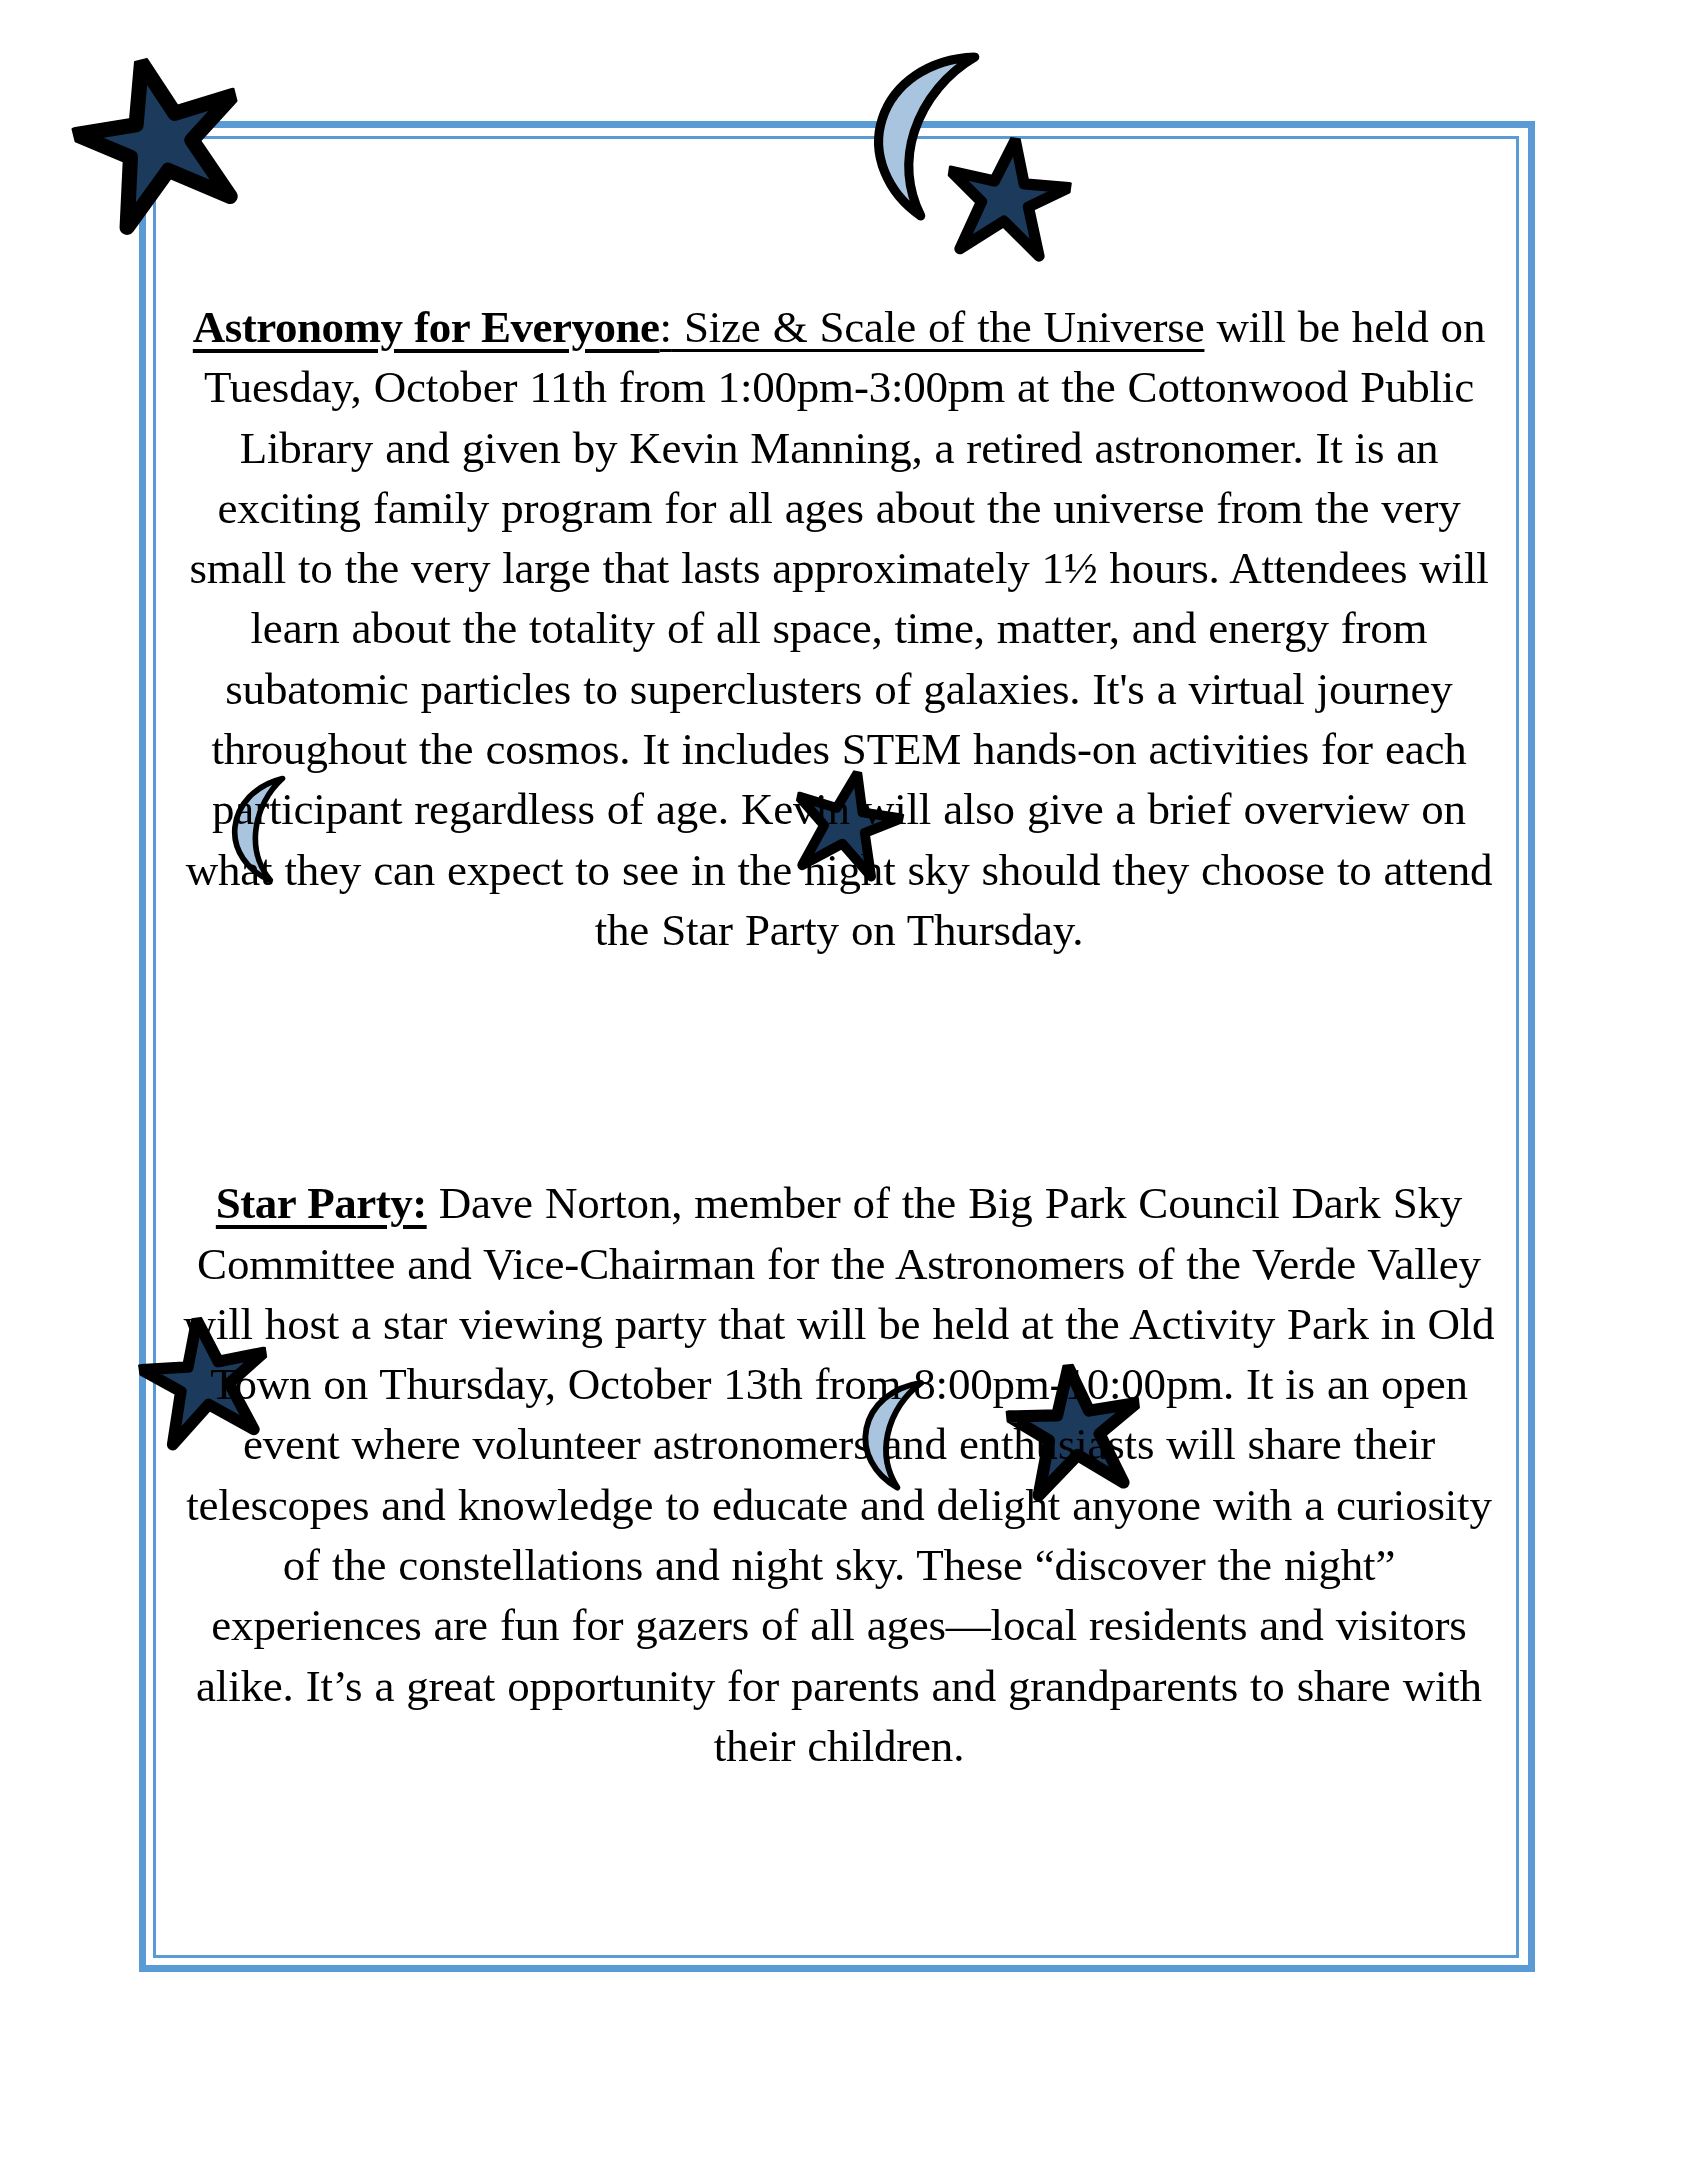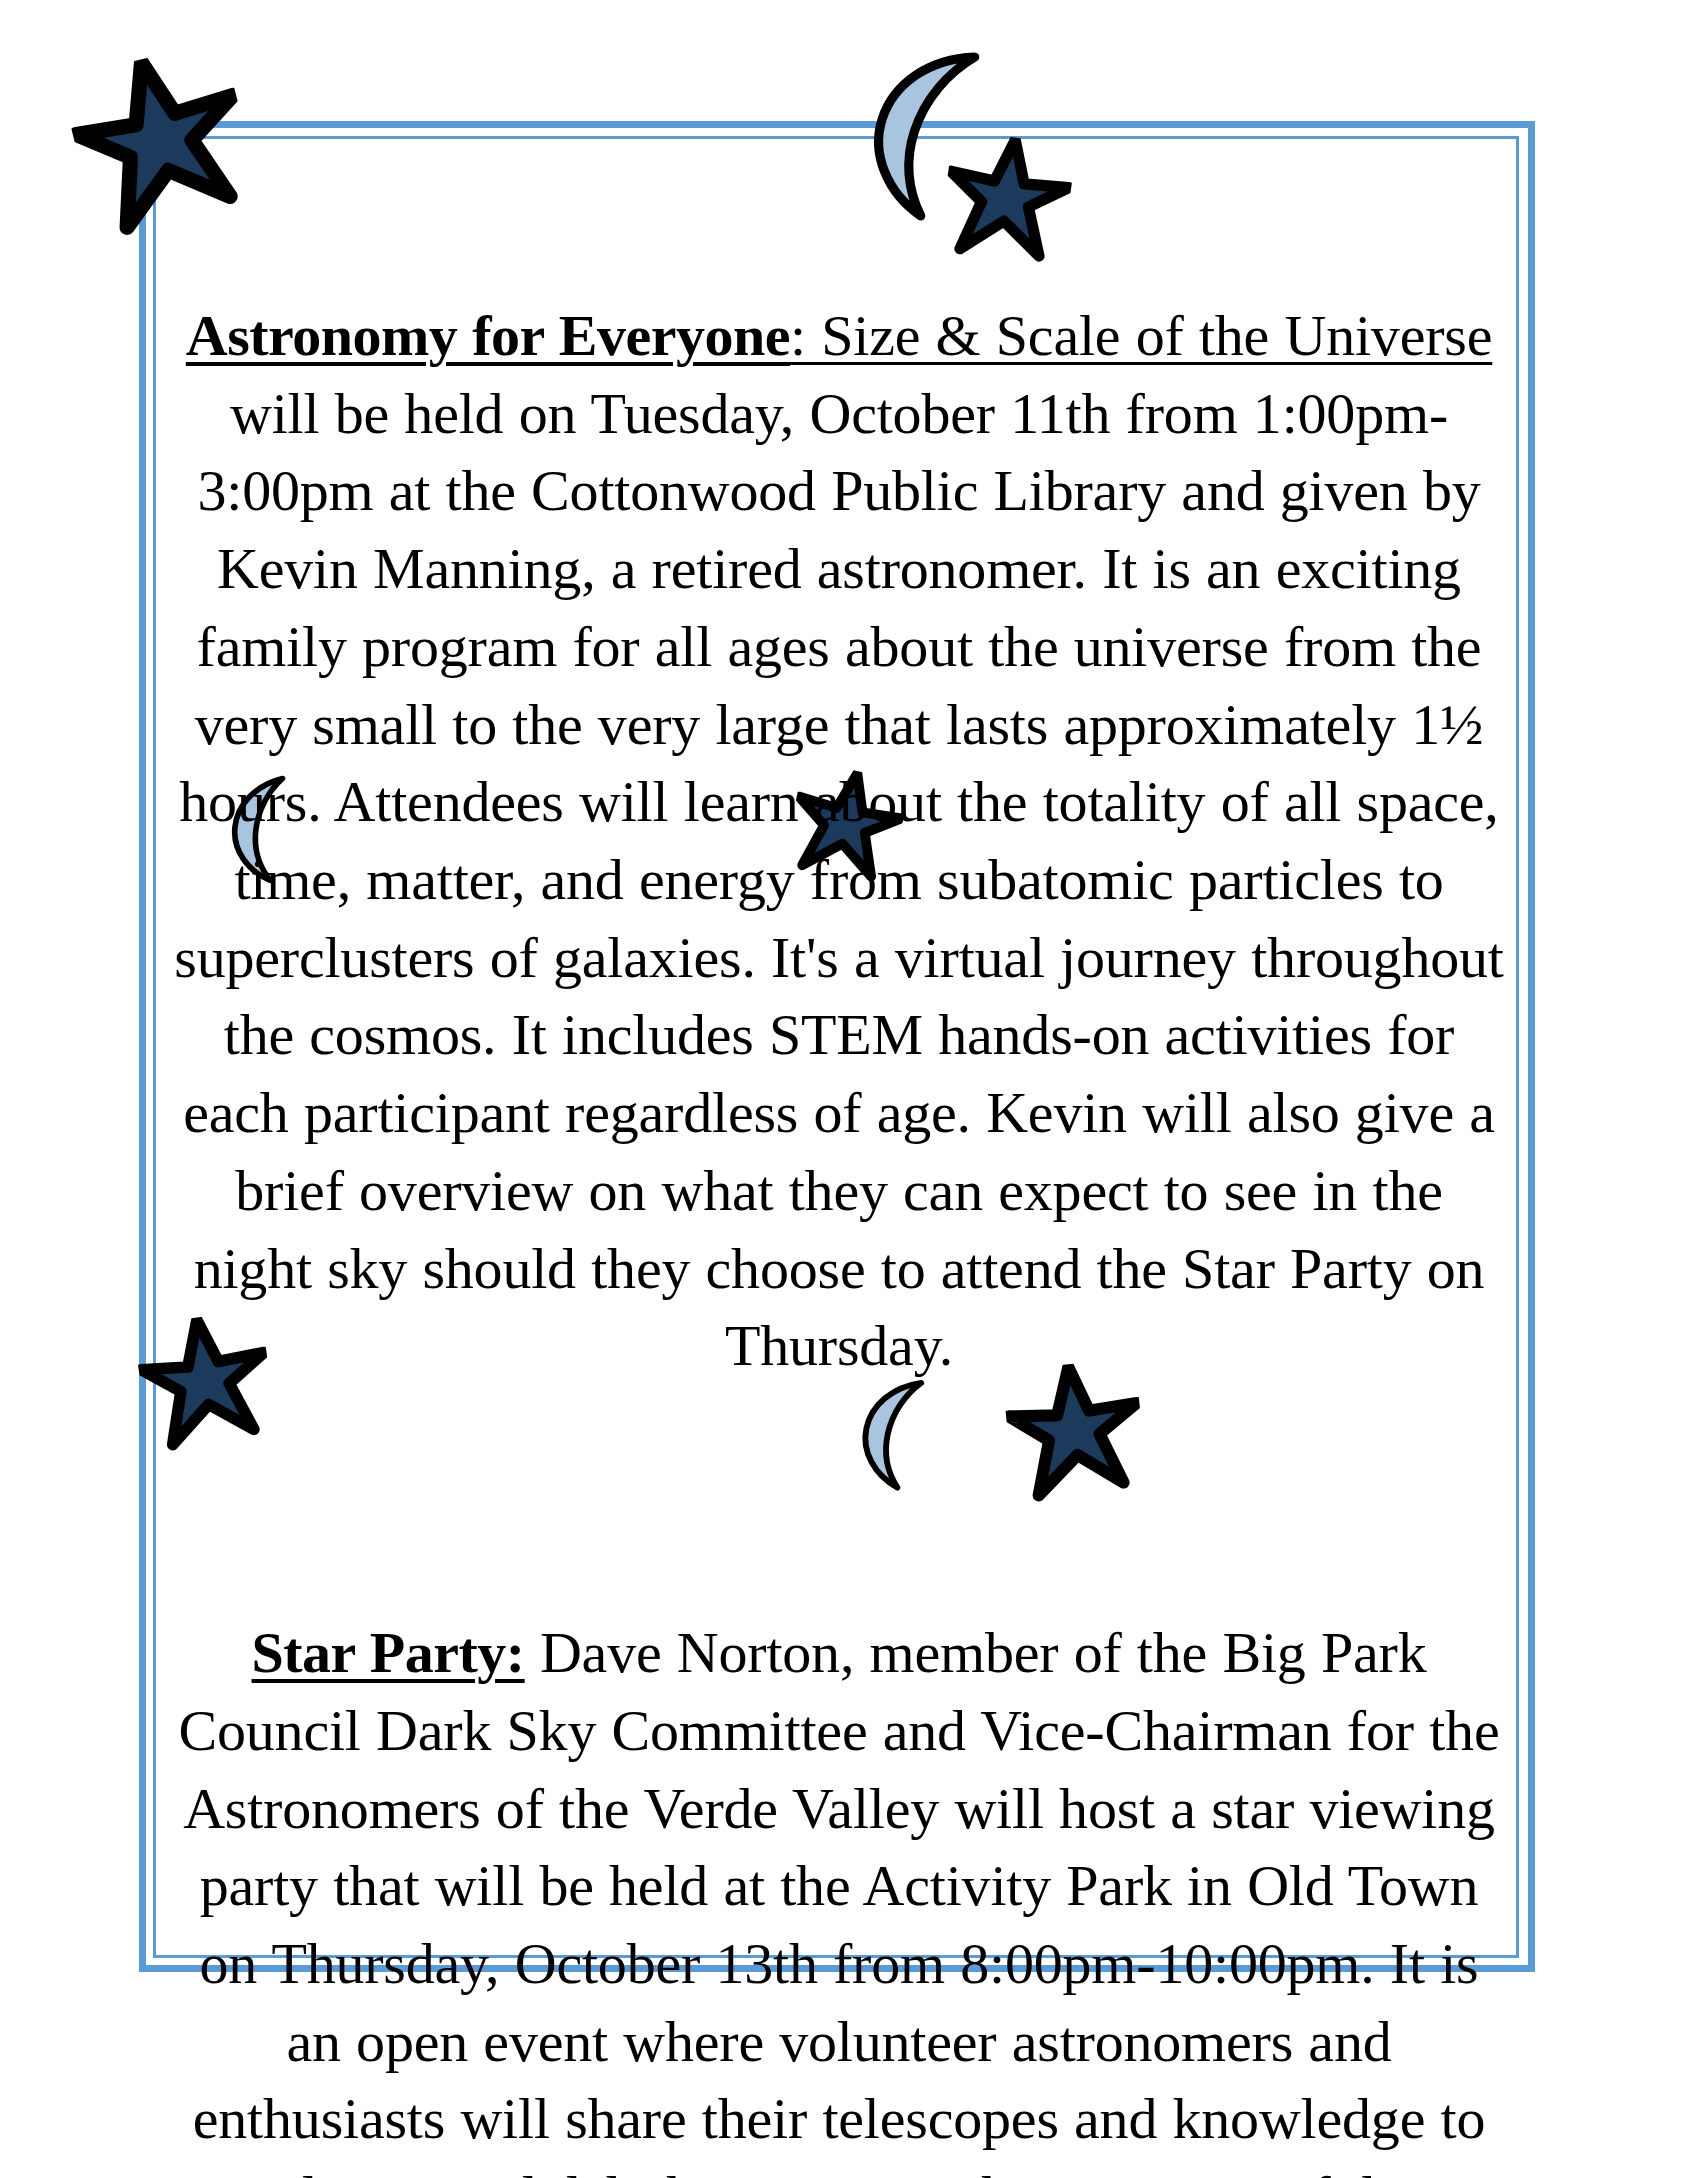--- a/index.html
+++ b/index.html
@@ -48,29 +48,29 @@
   
   #content {
     position: absolute;
     left: 173px;
     top: 297px;
     width: 1332px;
     text-align: center;
   }
 
   .para {
-    font-size: 58px;
+    font-size: 45px;
     line-height: 1.34;
     letter-spacing: -0.2px;
     text-align: center;
     margin: 0;
     word-spacing: 1px;
   }
   .para.second {
-    margin-top: 16px;
+    margin-top: 0;
   }
 
   .lead {
     font-weight: bold;
     text-decoration: underline;
     text-underline-offset: 7px;
     text-decoration-thickness: 4px;
     letter-spacing: -0.5px;
   }
   .lead-plain {

